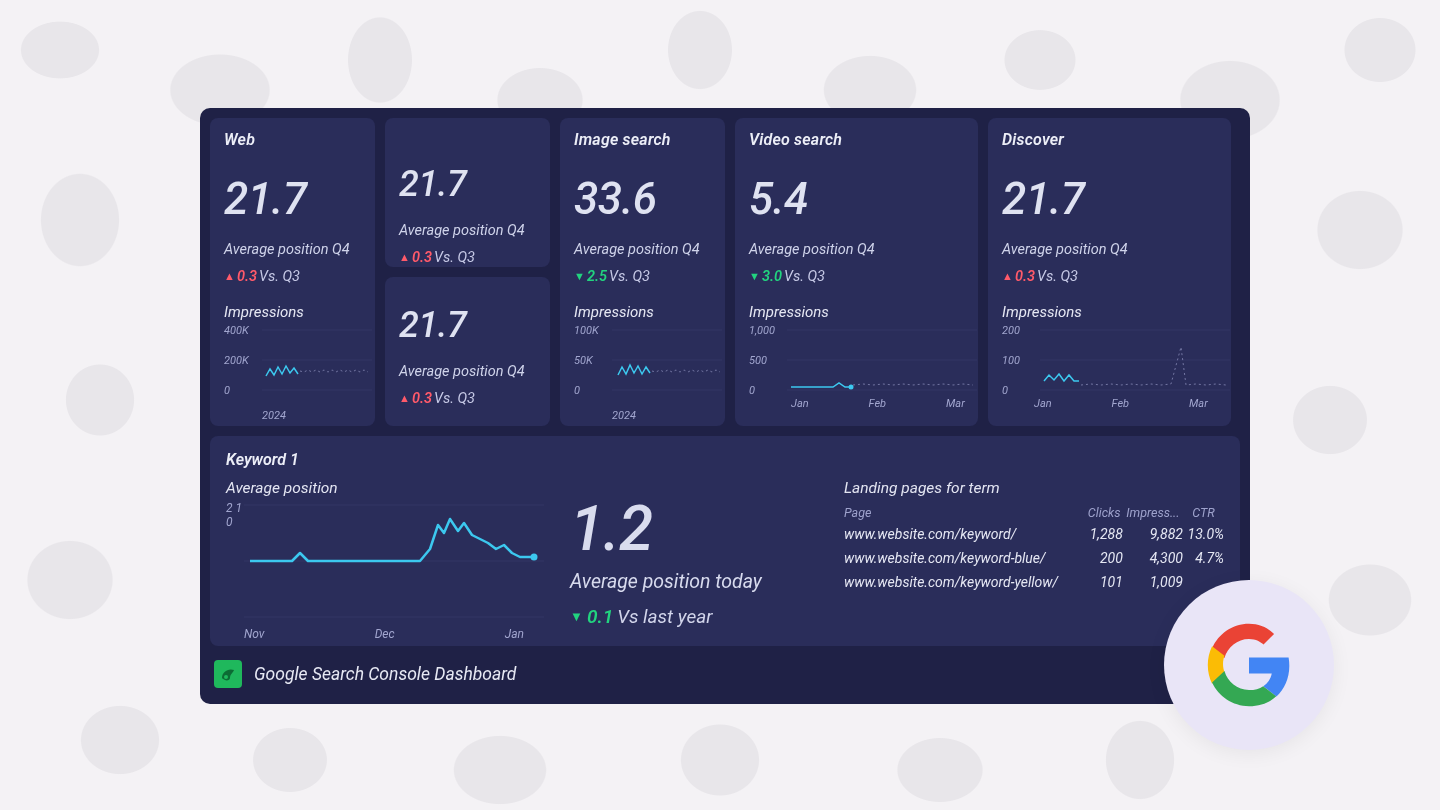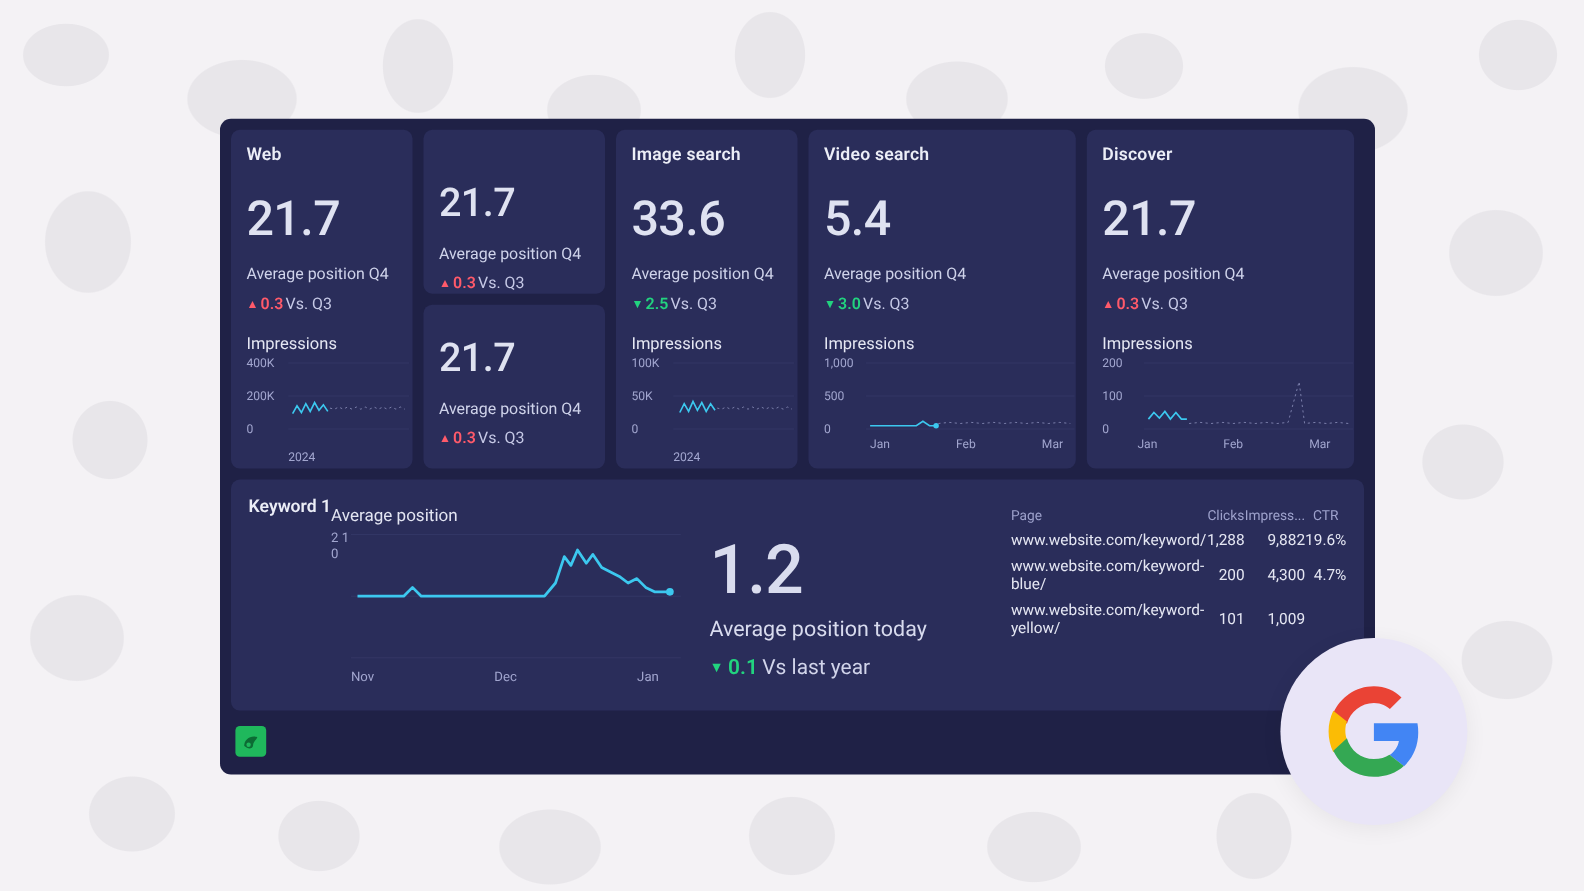--- a/index.html
+++ b/index.html
@@ -32,20 +32,21 @@
       radial-gradient(ellipse 55px 50px at 720px 760px,  #e8e6ea 70%, transparent 72%),
       radial-gradient(ellipse 60px 45px at 940px 770px,  #e8e6ea 70%, transparent 72%),
       radial-gradient(ellipse 48px 55px at 1140px 760px, #e8e6ea 70%, transparent 72%);
   }
 
   .dash {
     position:absolute; left:200px; top:108px; width:1050px; height:596px;
     background:#1f2146; border-radius:10px; padding:10px;
     display:flex; flex-direction:column; gap:10px;
     color:#e3e4f0;
+    font-style:italic;
   }
 
   .row-top { display:flex; gap:10px; height:308px; }
   .col-web-split { display:flex; flex-direction:column; gap:10px; width:165px; }
   .card { background:#2a2d5a; border-radius:8px; padding:12px 14px; position:relative; overflow:hidden; }
   .card.tall { width:165px; height:308px; }
   .card.half { flex:1; }
   .card-title { font-size:16px; font-weight:600; color:#eceef7; margin-bottom:28px; letter-spacing:.2px;}
   .metric-big { font-size:44px; font-weight:500; color:#dfe2f1; line-height:1; letter-spacing:-.5px;}
   .metric-half .metric-big { font-size:36px; }
@@ -59,21 +60,21 @@
 
   .impress-hdr { margin-top:18px; font-size:15px; color:#e5e7f3; }
   .mini { position:relative; margin-top:4px; }
   .mini .yticks { position:absolute; left:0; top:0; font-size:11px; color:#a2a6cf; height:70px; width:38px; }
   .mini .ytick { position:absolute; left:0; transform:translateY(-50%); }
   .mini svg { display:block; margin-left:38px; }
   .mini .xlbl { font-size:11px; color:#a2a6cf; margin-left:38px; margin-top:14px; }
   .mini .xlbls { font-size:11px; color:#a2a6cf; margin-left:38px; margin-top:2px; display:flex; gap:20px; }
 
   .row-bot { flex:1; display:flex; }
-  .card.kw { flex:1; display:flex; flex-direction:row; padding:14px 16px 0 16px; }
+  .card.kw { flex:1; display:flex; flex-direction:column; padding:14px 16px 0 16px; }
   .kw-title { font-size:16px; font-weight:600; color:#eceef7; }
   .kw-body { display:flex; gap:24px; margin-top:10px; flex:1; }
   .kw-chart { width:320px; }
   .kw-chart .hdr { font-size:15.5px; color:#e3e5f2; margin-bottom:4px; }
   .kw-chart .yticks { position:absolute; left:0; top:0; font-size:12px; color:#a2a6cf; height:118px; width:18px; }
   .kw-chart .plot { position:relative; }
   .kw-chart .xlbls { font-size:12px; color:#a2a6cf; margin-left:18px; display:flex; justify-content:space-between; width:280px; margin-top:2px;}
   .kw-center { flex:0 0 250px; display:flex; flex-direction:column; justify-content:center; }
   .kw-center .big { font-size:62px; font-weight:500; color:#d9dcee; letter-spacing:-1px; line-height:1; }
   .kw-center .sub { font-size:19.5px; color:#d8dbee; margin-top:10px; white-space:nowrap;}
@@ -286,35 +287,36 @@
           <div class="big">1.2</div>
           <div class="sub">Average position today</div>
           <div class="ch">
             <span class="arw" style="font-size:13px">▼</span>
             <span class="val">0.1</span>
             <span class="lbl">Vs last year</span>
           </div>
         </div>
 
         <div class="kw-table">
+          <div class="hdr">Landing pages for term</div>
           <table>
             <thead>
                 <tr>
               <th>Page</th>
               <th>Clicks</th>
               <th>Impress...</th>
               <th>CTR</th>
             </tr>
               </thead>
             <tbody>
               <tr>
                   <td>www.website.com/keyword/</td>
                   <td>1,288</td>
                   <td>9,882</td>
-                  <td>19.6%</td>
+                  <td>13.0%</td>
                 </tr>
               <tr>
                   <td>www.website.com/keyword-blue/</td>
                   <td>200</td>
                   <td>4,300</td>
                   <td>4.7%</td>
                 </tr>
               <tr>
                   <td>www.website.com/keyword-yellow/</td>
                   <td>101</td>
@@ -328,20 +330,21 @@
     </div>
   </div>
 
   <div class="footer">
     <div class="logo">
       <svg width="20" height="20" viewBox="0 0 20 20">
           <path d="M4 14 C4 8 10 4 16 6 C15 9 12 10 12 14 C12 16 9 17 7 16 C5 15 4 14 4 14 Z" fill="#0c6b34"></path>
           <circle cx="8" cy="13" r="2" fill="#1fb85c"></circle>
         </svg>
     </div>
+    <div class="title">Google Search Console Dashboard</div>
   </div>
 
 </div>
 
 <div class="g-badge">
   <svg width="86" height="86" viewBox="0 0 48 48">
     <path fill="#EA4335" d="M24 9.5c3.9 0 6.6 1.7 8.1 3.1l5.9-5.9C34.4 3.1 29.7 1 24 1 14.8 1 6.9 6.6 3.4 14.7l6.9 5.4C12 14 17.5 9.5 24 9.5z"></path>
     <path fill="#4285F4" d="M46.5 24.5c0-1.6-.1-3.2-.4-4.7H24v9h12.7c-.5 2.9-2.2 5.4-4.7 7.1l7.3 5.7C43.7 37.4 46.5 31.5 46.5 24.5z"></path>
     <path fill="#FBBC05" d="M10.3 28.1c-.5-1.4-.8-2.9-.8-4.6s.3-3.2.8-4.6l-6.9-5.4C1.8 16.9 1 20.3 1 24s.8 7.1 2.4 10.5l6.9-6.4z"></path>
     <path fill="#34A853" d="M24 47c6.2 0 11.4-2 15.2-5.5l-7.3-5.7c-2 1.4-4.7 2.2-7.9 2.2-6.5 0-12-4.5-13.7-10.6l-6.9 6.4C6.9 41.4 14.8 47 24 47z"></path>

